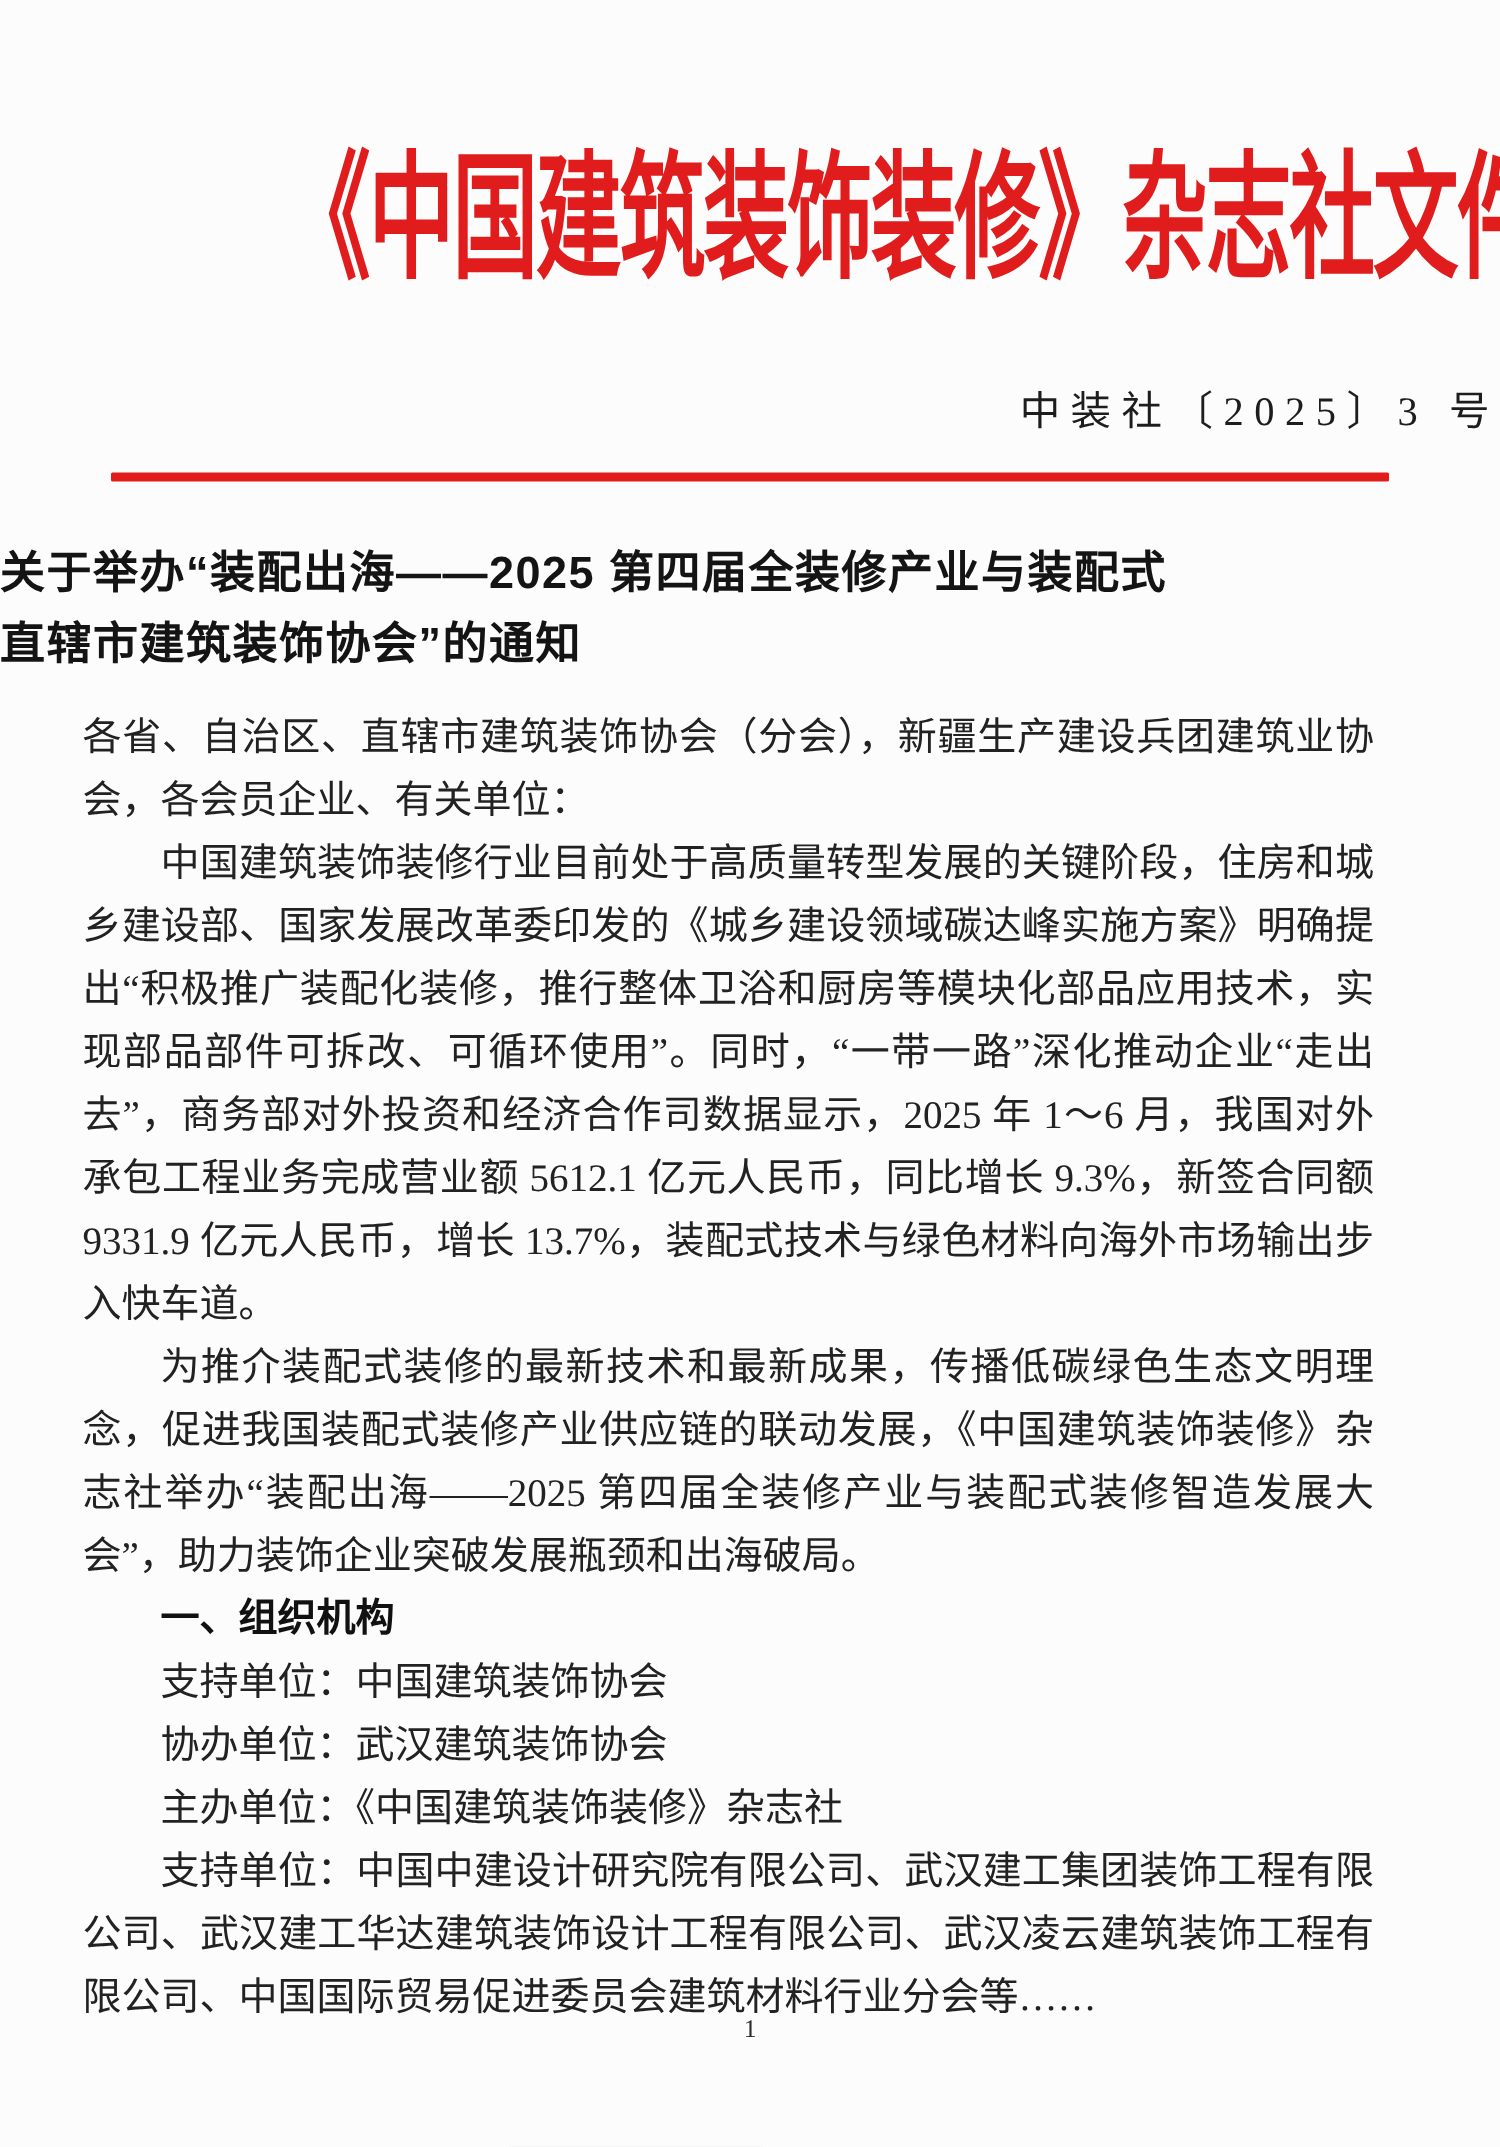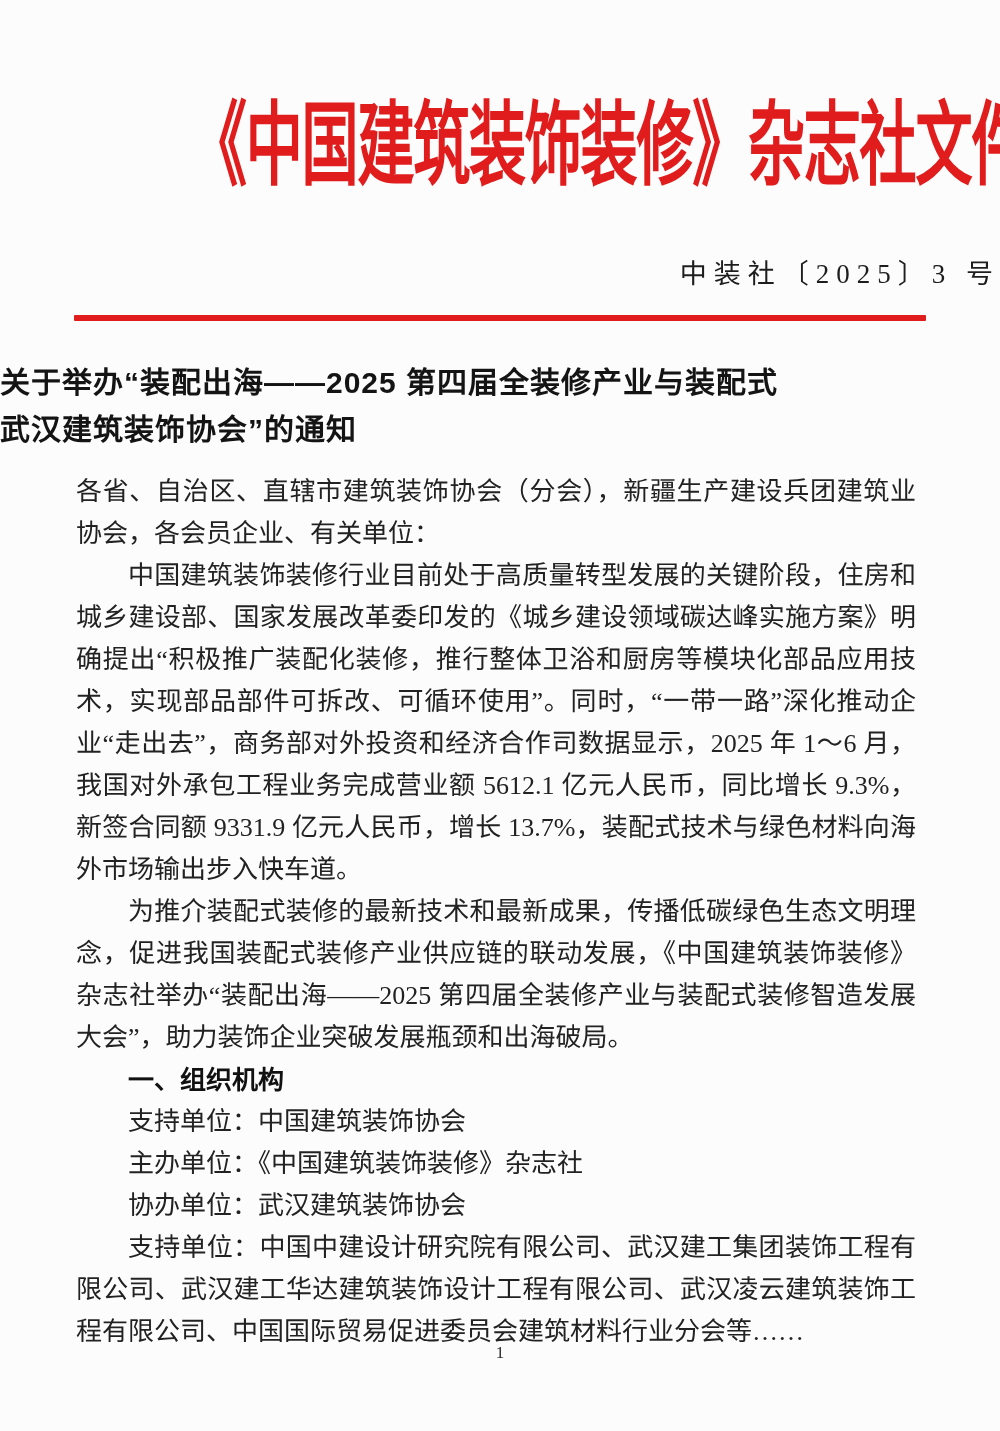--- a/index.html
+++ b/index.html
@@ -61,31 +61,31 @@
     font-family: "Liberation Sans", sans-serif;
     font-weight: 700;
     font-size: 30px;
     line-height: 47px;
     color: #141414;
     letter-spacing: 1px;
   }
 
   
   .body-text {
-    margin: 18px 84px 0 76px;
+    margin: 18px 84px 0 55px;
     font-size: 26px;
     line-height: 42px;
     text-align: justify;
     color: #222;
   }
   .body-text p { text-indent: 2em; }
   .body-text p.salutation { text-indent: 0; }
   .section-heading {
     text-indent: 2em;
-    font-family: Liberation Sans, sans-serif;
+    font-family: Liberation Mono, monospace;
     font-weight: 700;
     color: #111;
   }
 
   
   .page-number {
     position: absolute;
     left: 0;
     right: 0;
     bottom: 68px;
@@ -102,29 +102,29 @@
   <div class="masthead">
     <div class="masthead-title">《中国建筑装饰装修》杂志社文件</div>
   </div>
 
   <div class="doc-number">中装社〔2025〕3 号</div>
 
   <div class="red-rule"></div>
 
   <div class="notice-title">
     <div>关于举办“装配出海——2025 第四届全装修产业与装配式</div>
-    <div>武汉建筑装饰协会”的通知</div>
+    <div>直辖市建筑装饰协会”的通知</div>
   </div>
 
   <div class="body-text">
     <p class="salutation">各省、自治区、直辖市建筑装饰协会（分会），新疆生产建设兵团建筑业协会，各会员企业、有关单位：</p>
     <p>中国建筑装饰装修行业目前处于高质量转型发展的关键阶段，住房和城乡建设部、国家发展改革委印发的《城乡建设领域碳达峰实施方案》明确提出“积极推广装配化装修，推行整体卫浴和厨房等模块化部品应用技术，实现部品部件可拆改、可循环使用”。同时，“一带一路”深化推动企业“走出去”，商务部对外投资和经济合作司数据显示，2025 年 1～6 月，我国对外承包工程业务完成营业额 5612.1 亿元人民币，同比增长 9.3%，新签合同额 9331.9 亿元人民币，增长 13.7%，装配式技术与绿色材料向海外市场输出步入快车道。</p>
     <p>为推介装配式装修的最新技术和最新成果，传播低碳绿色生态文明理念，促进我国装配式装修产业供应链的联动发展，《中国建筑装饰装修》杂志社举办“装配出海——2025 第四届全装修产业与装配式装修智造发展大会”，助力装饰企业突破发展瓶颈和出海破局。</p>
     <p class="section-heading">一、组织机构</p>
     <p>支持单位：中国建筑装饰协会</p>
+    <p>协办单位：武汉建筑装饰协会</p>
     <p>主办单位：《中国建筑装饰装修》杂志社</p>
-    <p>协办单位：武汉建筑装饰协会</p>
     <p>支持单位：中国中建设计研究院有限公司、武汉建工集团装饰工程有限公司、武汉建工华达建筑装饰设计工程有限公司、武汉凌云建筑装饰工程有限公司、中国国际贸易促进委员会建筑材料行业分会等……</p>
   </div>
 
   <div class="page-number">1</div>
 
 </div>
 
 </body></html>

